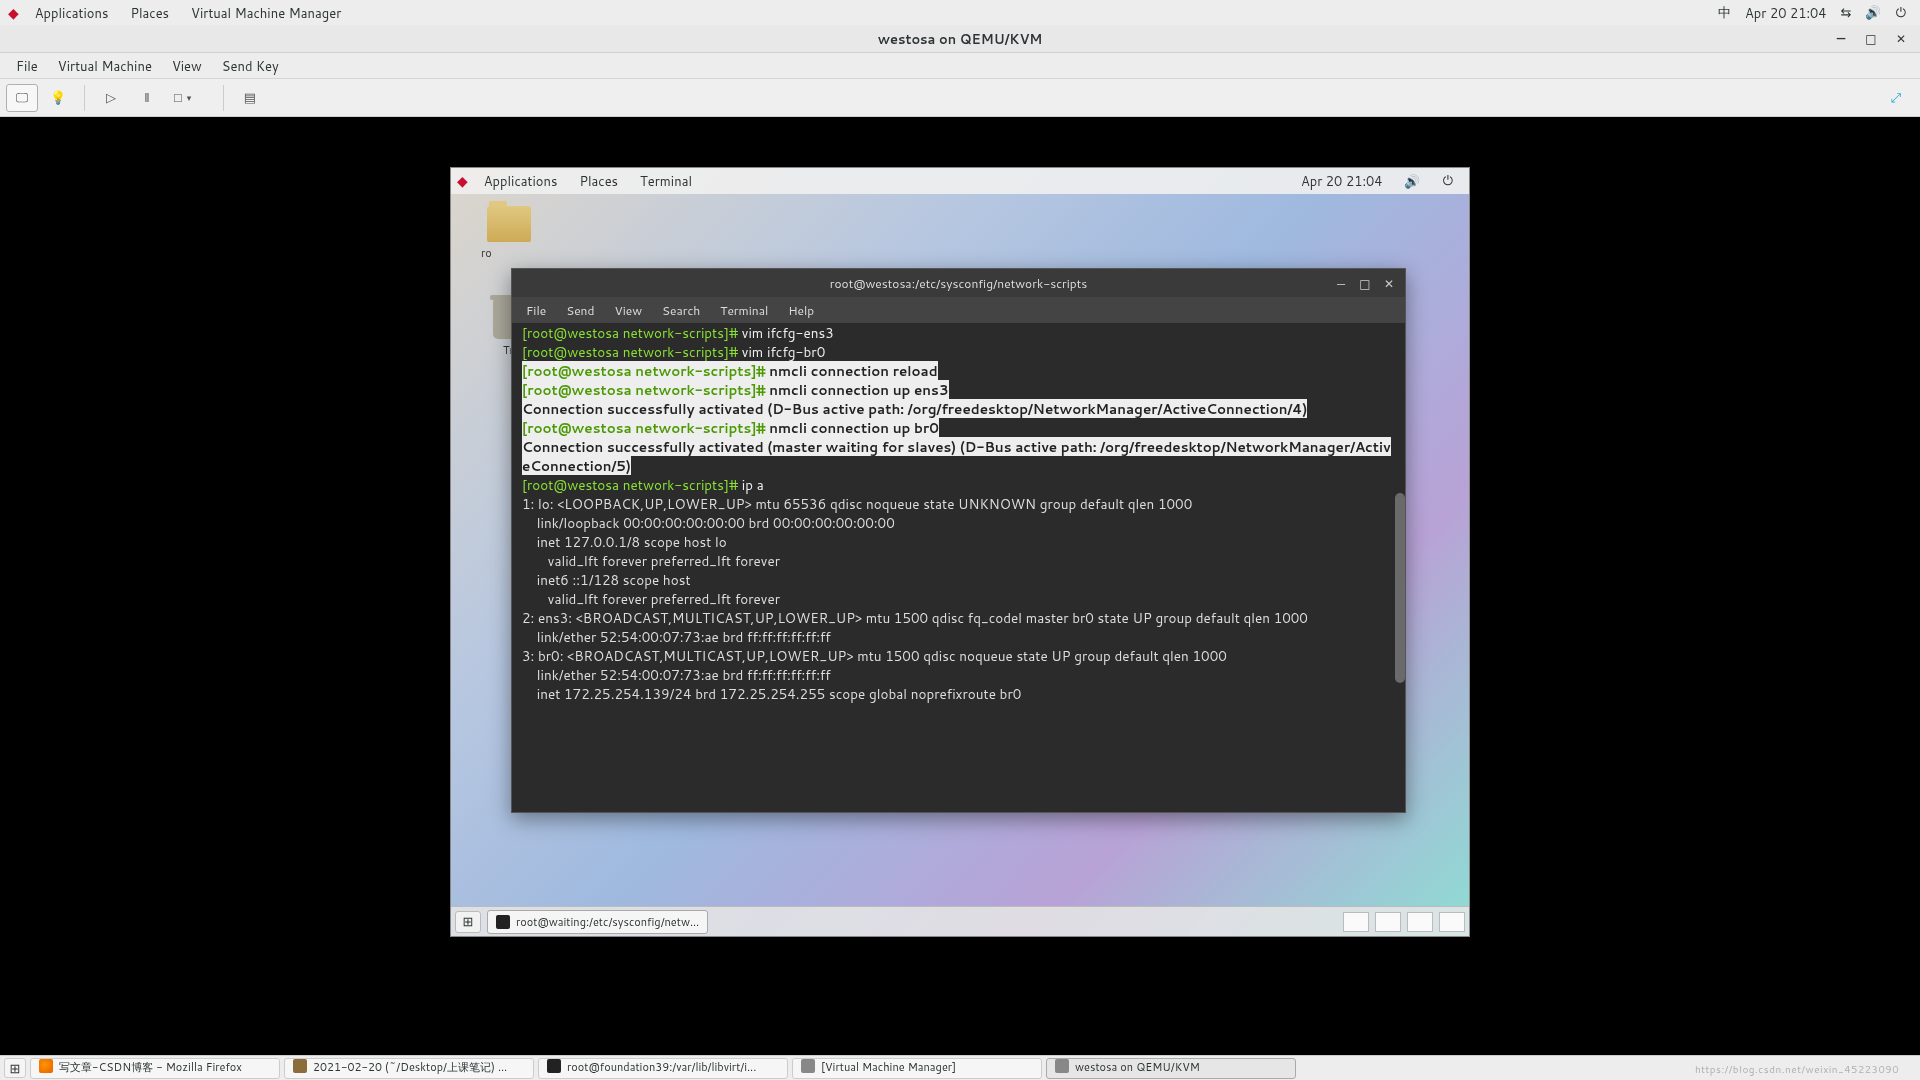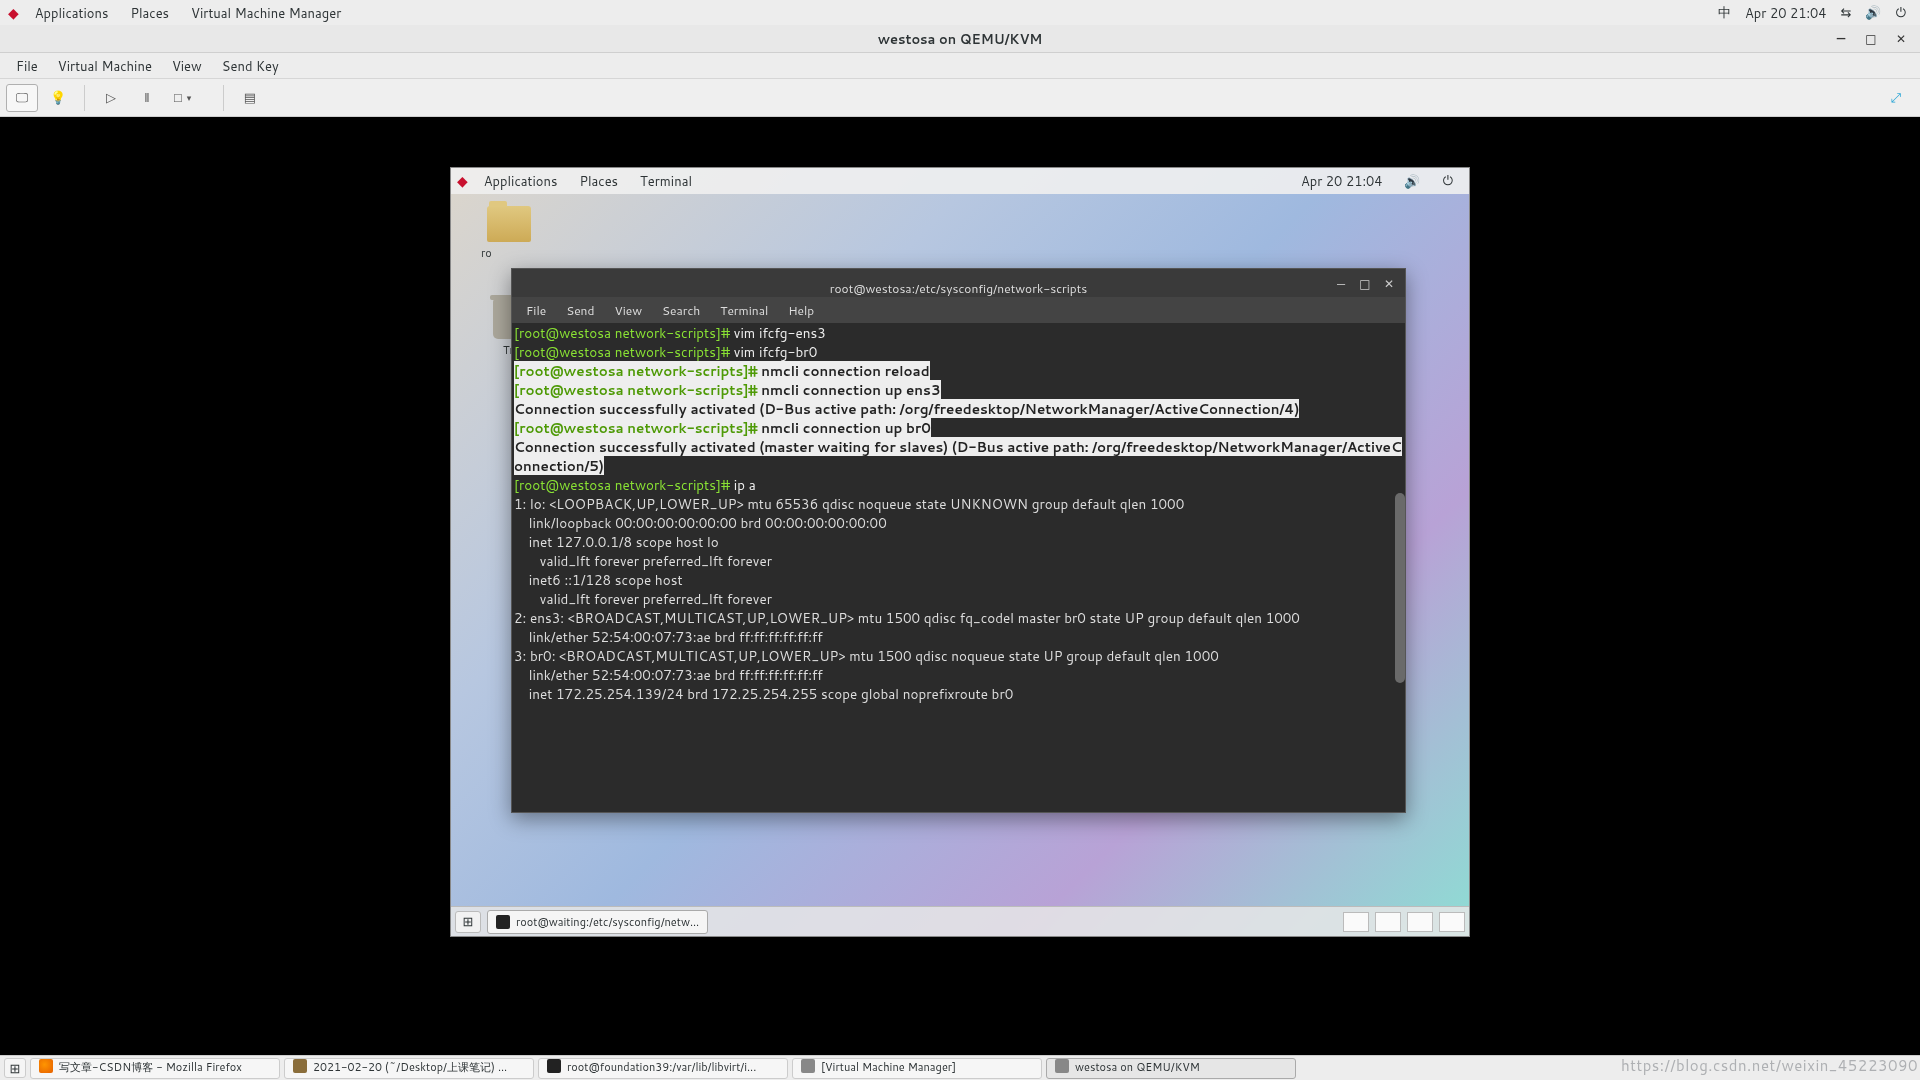--- a/index.html
+++ b/index.html
@@ -40,27 +40,27 @@
 .folder-icon { position:absolute; left:30px; top:12px; width:55px; }
 .folder-img { width:44px; height:36px; background:linear-gradient(#e0c880,#cdaa56); border-radius:3px 3px 2px 2px; margin:0 auto 3px; position:relative; }
 .folder-img::before{content:"";position:absolute;top:-5px;left:2px;width:18px;height:6px;background:#e0c880;border-radius:2px 2px 0 0;}
 .trash-icon { position:absolute; left:30px; top:105px; width:55px; text-align:center; }
 .trash-img { width:32px;height:40px;background:#aba79b;border-radius:3px 3px 5px 5px;margin:0 auto 3px;position:relative;}
 .trash-img::before{content:"";position:absolute;top:-4px;left:-3px;right:-3px;height:5px;background:#aba79b;border-radius:2px;}
 .guest-label{font-size:11px;color:#2e3436;}
 
 
 .term-window { position:absolute; left:60px; top:74px; width:895px; height:545px; background:#373737; border:1px solid #555; box-shadow:0 6px 20px rgba(0,0,0,.4); display:flex; flex-direction:column; }
-.term-title { height:28px; background:#3a3a3a; color:#ddd; display:flex; align-items:flex-end; justify-content:center; position:relative; font-size:12px; }
+.term-title { height:28px; background:#3a3a3a; color:#ddd; display:flex; align-items:center; justify-content:center; position:relative; font-size:12px; }
 .term-winbtns { position:absolute; right:4px; top:0; height:100%; display:flex; align-items:center; }
 .twbtn { width:24px; height:18px; display:flex; align-items:center; justify-content:center; color:#ccc; cursor:pointer; }
 .term-menubar { height:26px; background:#444; display:flex; align-items:center; padding:0 4px; }
 .term-menubar .m{padding:0 10px;color:#ddd;cursor:pointer;font-size:12px;}
 .term-body { flex:1; background:#2b2b2b; overflow:hidden; position:relative; }
-.term-text { padding:0 2px; font-family:"DejaVu Sans Mono","Liberation Mono",monospace; font-size:13.5px; line-height:19px; color:#ddd; white-space:pre-wrap; word-break:break-all; }
+.term-text { padding:0 10px; font-family:"DejaVu Sans Mono","Liberation Mono",monospace; font-size:13.5px; line-height:19px; color:#ddd; white-space:pre-wrap; word-break:break-all; }
 .prompt { color:#8ae234; }
 .cmd { color:#eee; }
 .hl { background:#eee; color:#222;font-weight:bold; }
 .term-scroll { position:absolute; right:0; top:170px; width:10px; height:190px; background:#6a6a6a; border-radius:5px; }
 
 
 .guest-taskbar { height:30px; background:rgba(230,230,230,.85); border-top:1px solid #bbb; display:flex; align-items:center; padding:0 4px; gap:6px; }
 .gsbtn { width:26px;height:22px;border:1px solid #bbb;border-radius:3px;background:#f2f2f2;display:flex;align-items:center;justify-content:center;cursor:pointer;}
 .gtask { height:24px; border:1px solid #aaa; border-radius:3px; background:#f5f5f5; padding:0 8px; display:flex; align-items:center; font-size:11px; gap:6px; max-width:250px;}
 .spacer{flex:1;}
@@ -69,21 +69,21 @@
 
 .host-taskbar { position:absolute; left:0; right:0; bottom:0; height:25px; background:#ededed; display:flex; align-items:center; padding:0 4px; gap:4px; border-top:1px solid #ccc; }
 .htbtn { width:22px; height:20px; border:1px solid #ccc; border-radius:3px; display:flex; align-items:center; justify-content:center; cursor:pointer; background:#f5f5f5;}
 .htask { height:21px; border:1px solid #ccc; border-radius:3px; background:#f6f6f6; padding:0 8px; display:flex; align-items:flex-start; gap:6px; font-size:11px; min-width:250px; cursor:pointer;}
 .htask.active{background:#e6e6e6; border-color:#aaa;}
 .appic{width:14px;height:14px;border-radius:2px;display:inline-block;}
 .ff{background:radial-gradient(circle at 40% 40%,#ff9500,#e66000);}
 .ed{background:#8a6d3b;}
 .tm{background:#222;}
 .vm{background:#888;}
-.watermark{position:absolute;right:2px;bottom:4px;color:#aeb0b3;font-size:15px;letter-spacing:.5px;}
+.watermark{position:absolute;right:21px;bottom:4px;color:#aeb0b3;font-size:10px;letter-spacing:.5px;}
 .iconchar{font-family:sans-serif;}
 </style>
 </head>
 <body>
 
 <div class="host-panel">
   <div class="left">
     <span class="hat iconchar">◆</span>
     <span class="menu-item">Applications</span>
     <span class="menu-item">Places</span>

